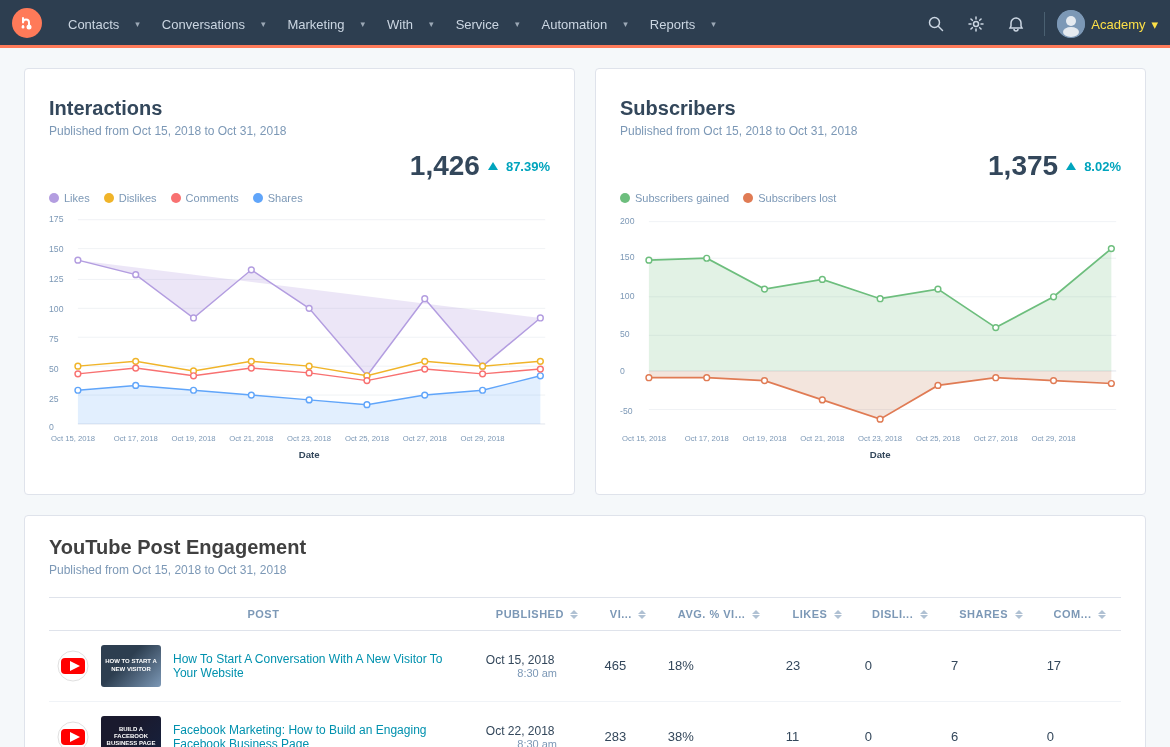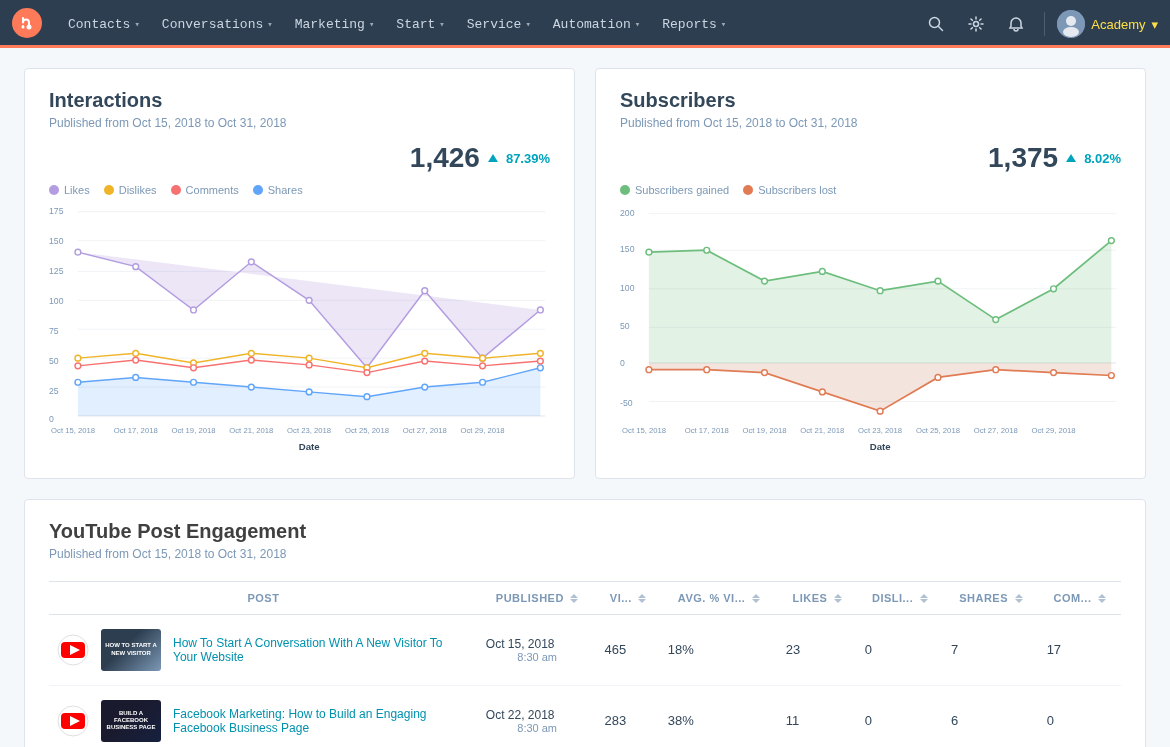--- a/index.html
+++ b/index.html
@@ -33,24 +33,23 @@
       flex: 1;
       gap: 2px;
     }
     .nav-item {
       color: #cbd6e2;
       padding: 6px 10px;
       font-size: 13px;
       cursor: pointer;
       display: flex;
       align-items: center;
-      gap: 4px;
+      gap: 16px;
       border-radius: 3px;
       white-space: nowrap;
-      font-family: Liberation Mono, monospace;
     }
     .nav-item .caret { font-size: 9px; opacity: 0.7; }
     .nav-right {
       display: flex;
       align-items: center;
       gap: 8px;
     }
     .nav-icon-btn {
       color: #cbd6e2;
       width: 32px;
@@ -99,21 +98,21 @@
       display: grid;
       grid-template-columns: 1fr 1fr;
       gap: 20px;
       margin-bottom: 20px;
     }
 
     .card {
       background: #fff;
       border-radius: 4px;
       border: 1px solid #dfe3eb;
-      padding: 20px 24px;
+      padding: 28px 24px;
     }
 
     .card-title {
       font-size: 20px;
       font-weight: 600;
       color: #33475b;
       margin-bottom: 4px;
     }
 
     .card-subtitle {
@@ -323,21 +322,21 @@
     </div>
     <div class="nav-item">
       <span>Conversations</span>
       <span class="caret">▾</span>
     </div>
     <div class="nav-item">
       <span>Marketing</span>
       <span class="caret">▾</span>
     </div>
     <div class="nav-item">
-      <span>Start</span>
+      <span>With</span>
       <span class="caret">▾</span>
     </div>
     <div class="nav-item">
       <span>Service</span>
       <span class="caret">▾</span>
     </div>
     <div class="nav-item">
       <span>Automation</span>
       <span class="caret">▾</span>
     </div>

